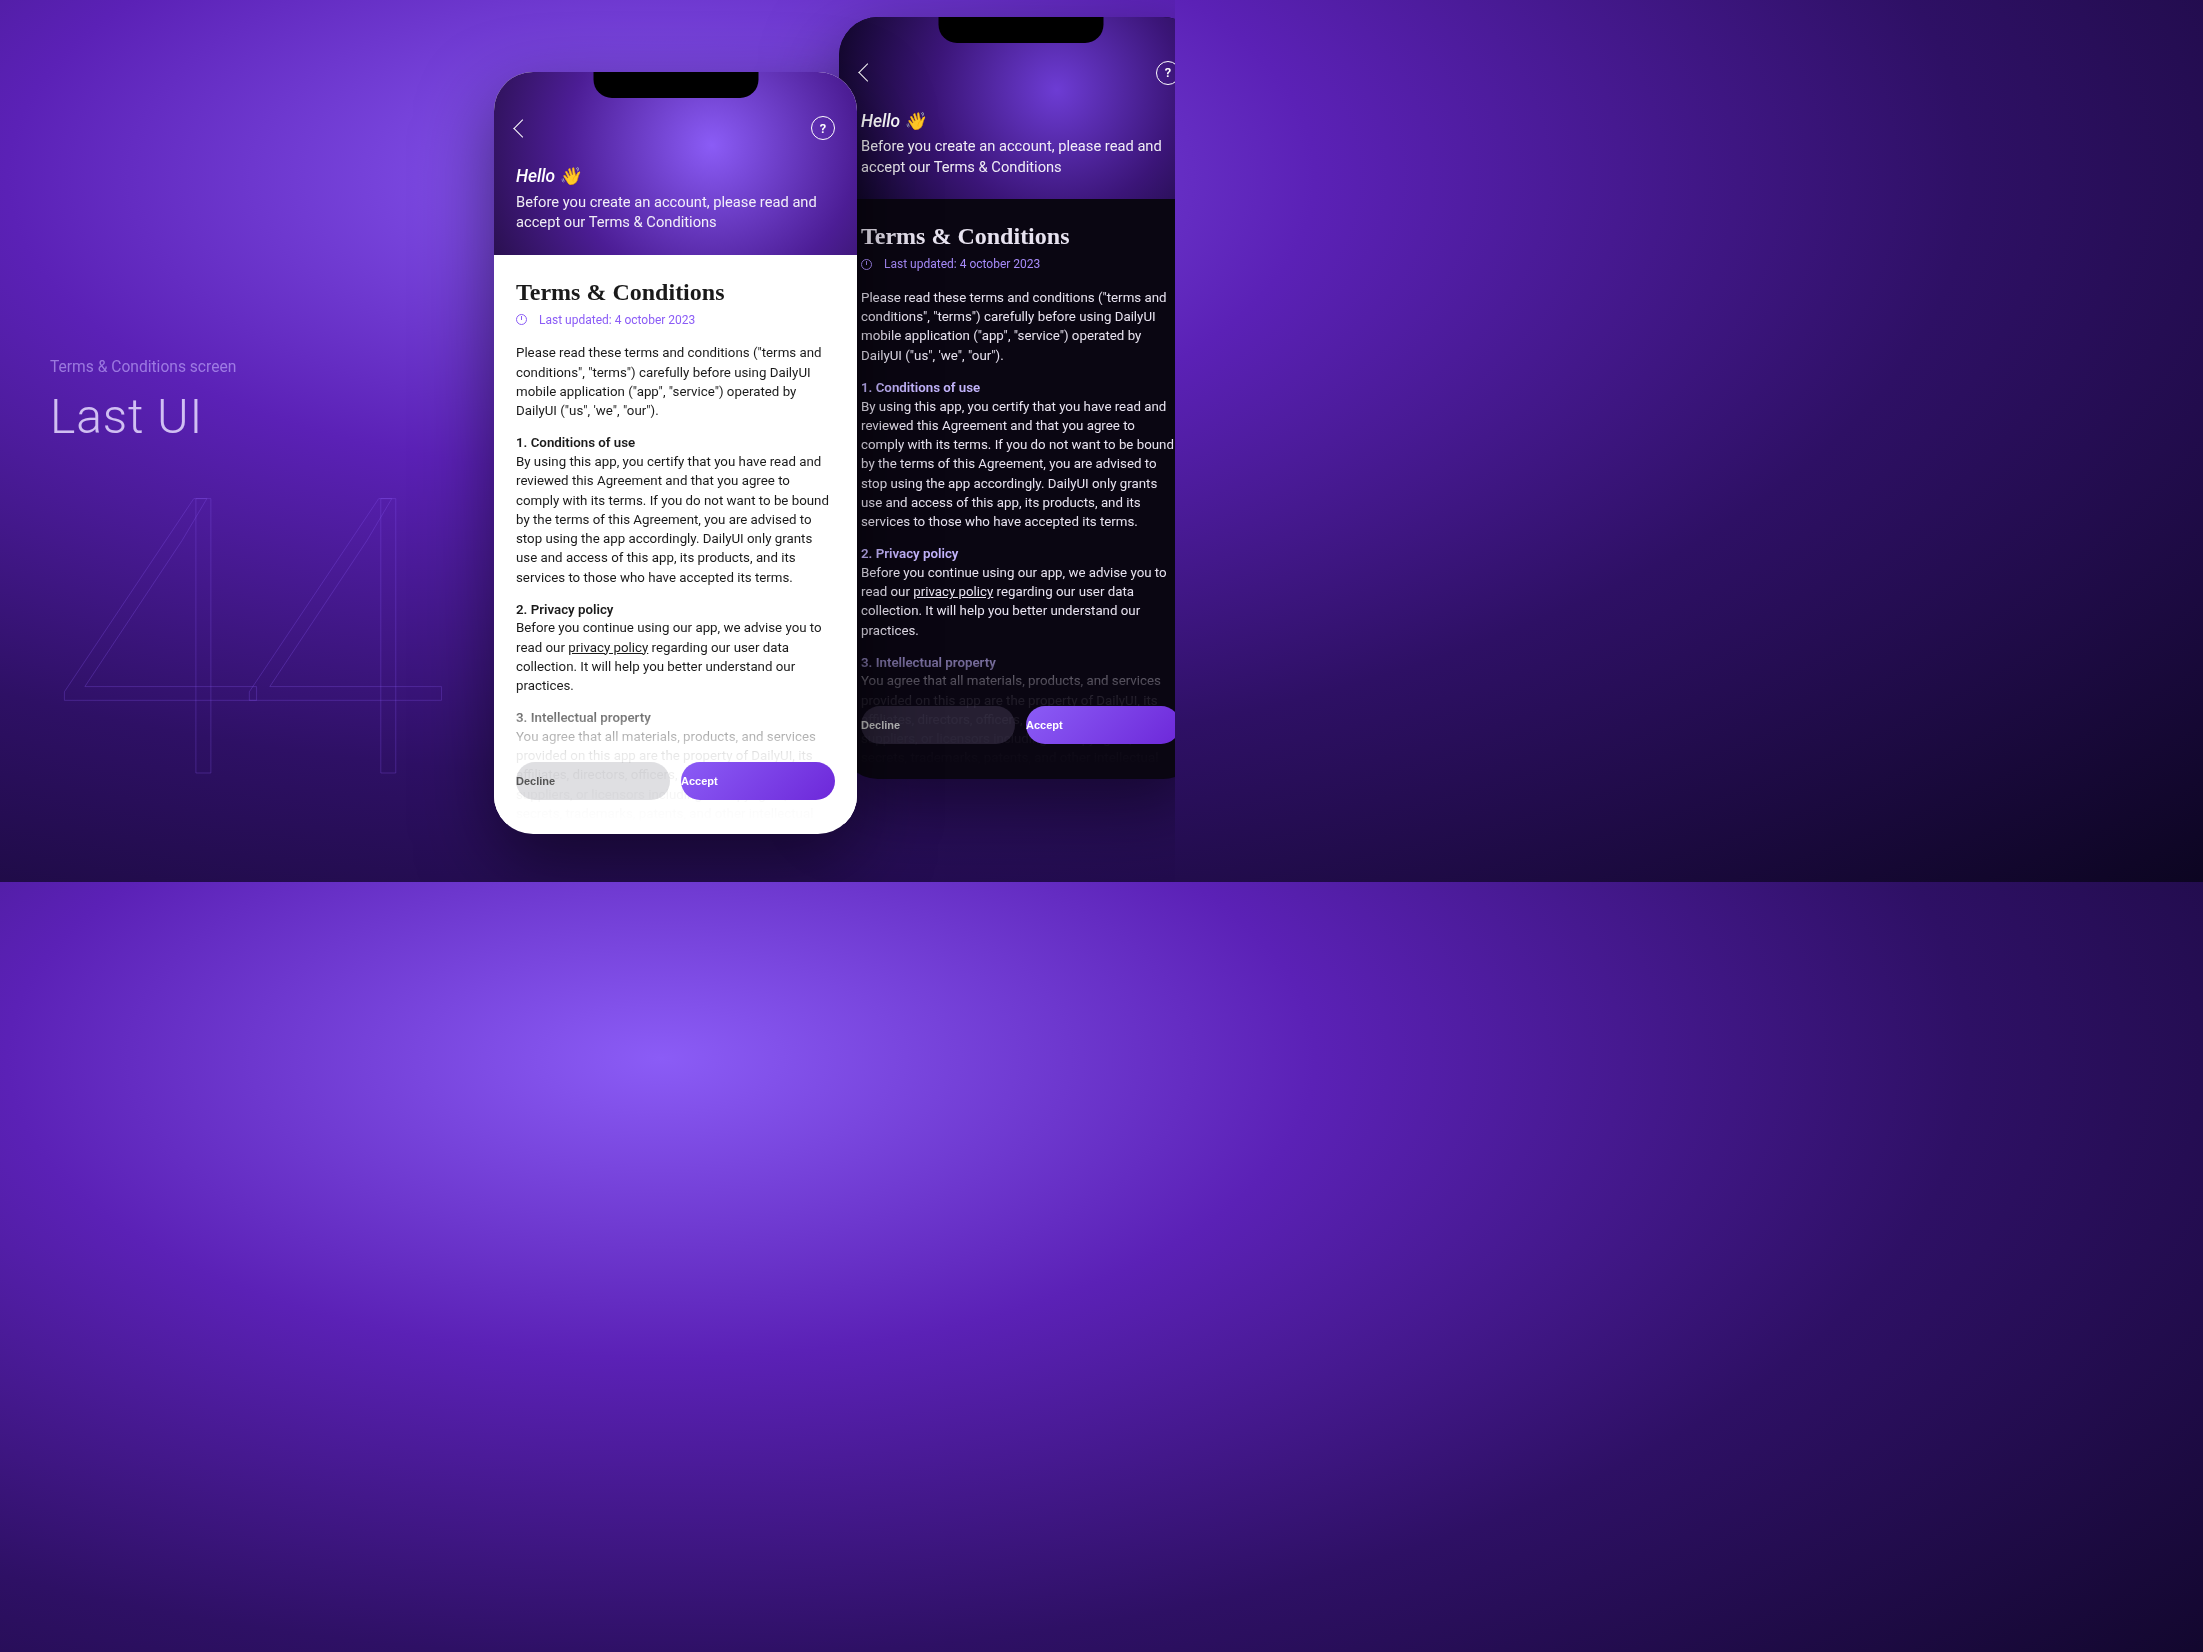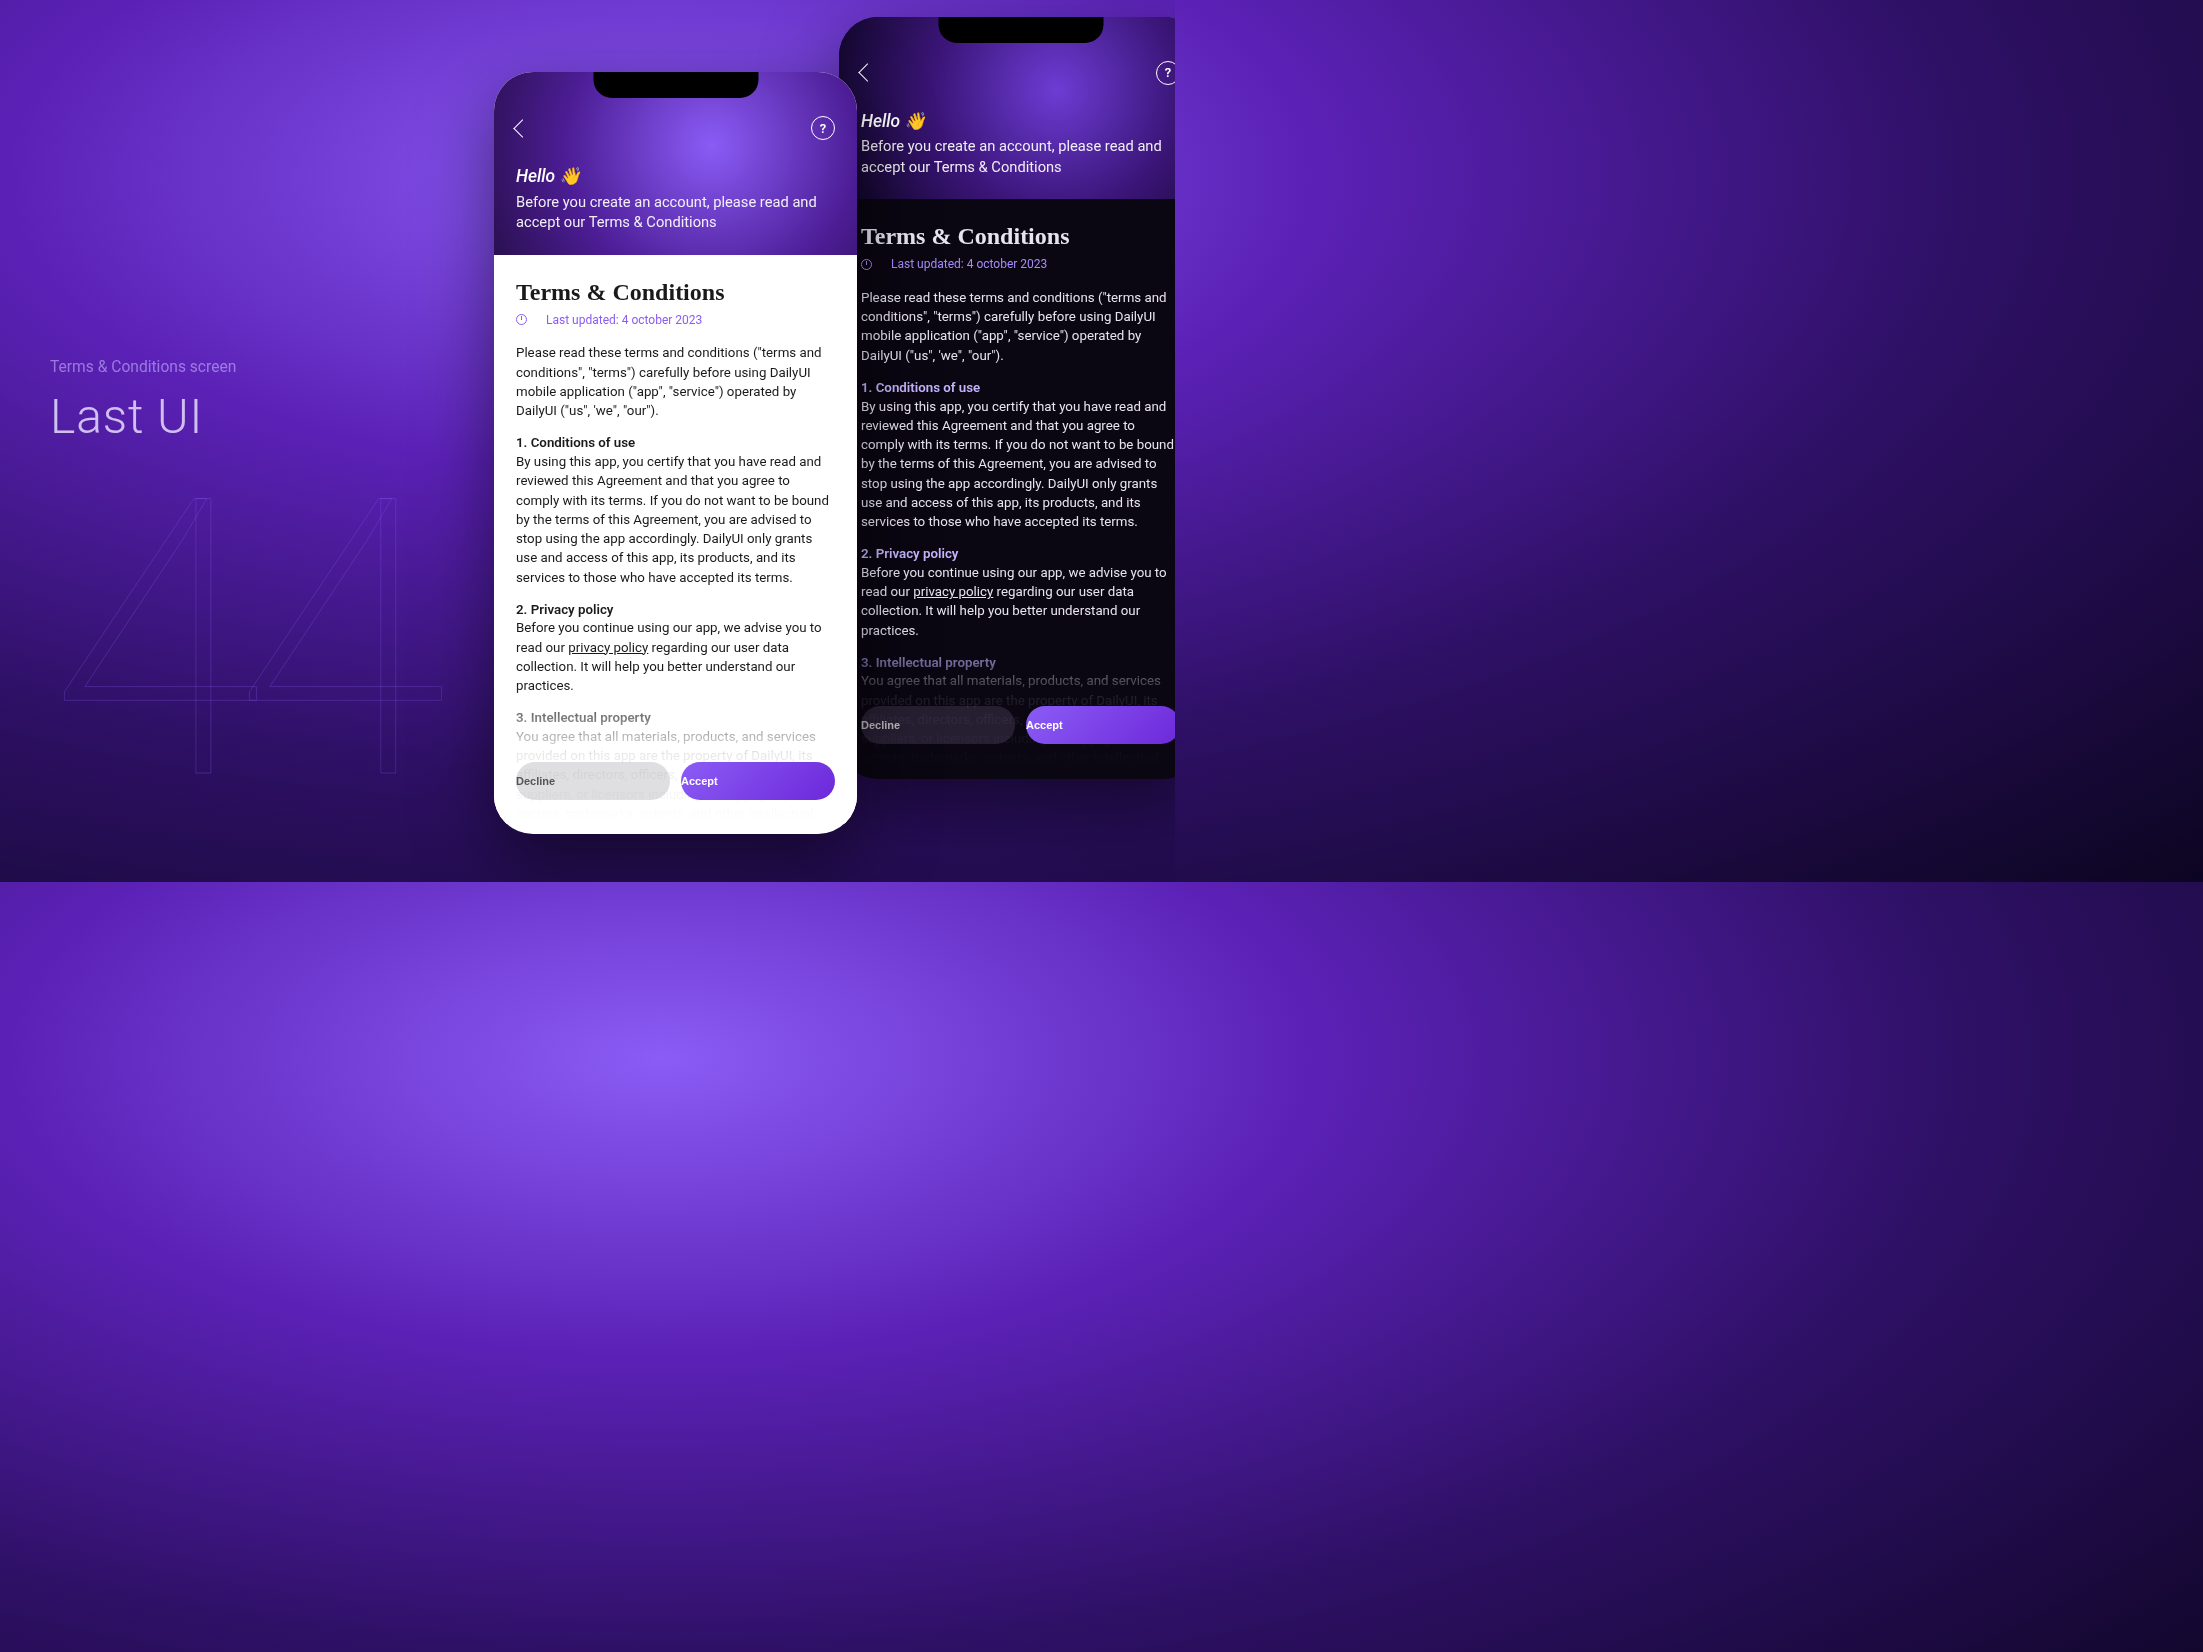--- a/index.html
+++ b/index.html
@@ -131,21 +131,21 @@
   font-weight: 600;
   margin-bottom: 7.3px;
   font-family: Liberation Serif, serif;
 }
 .updated {
   font-size: 12px;
   color: #8b5cf6;
   margin-bottom: 16.5px;
   display: flex;
   align-items: center;
-  gap: 19px;
+  gap: 12px;
 }
 .phone-dark .updated {
   color: #a78bfa;
 }
 .clock-icon {
   width: 11px;
   height: 11px;
   border: 1.4px solid currentColor;
   border-radius: 50%;
   position: relative;

